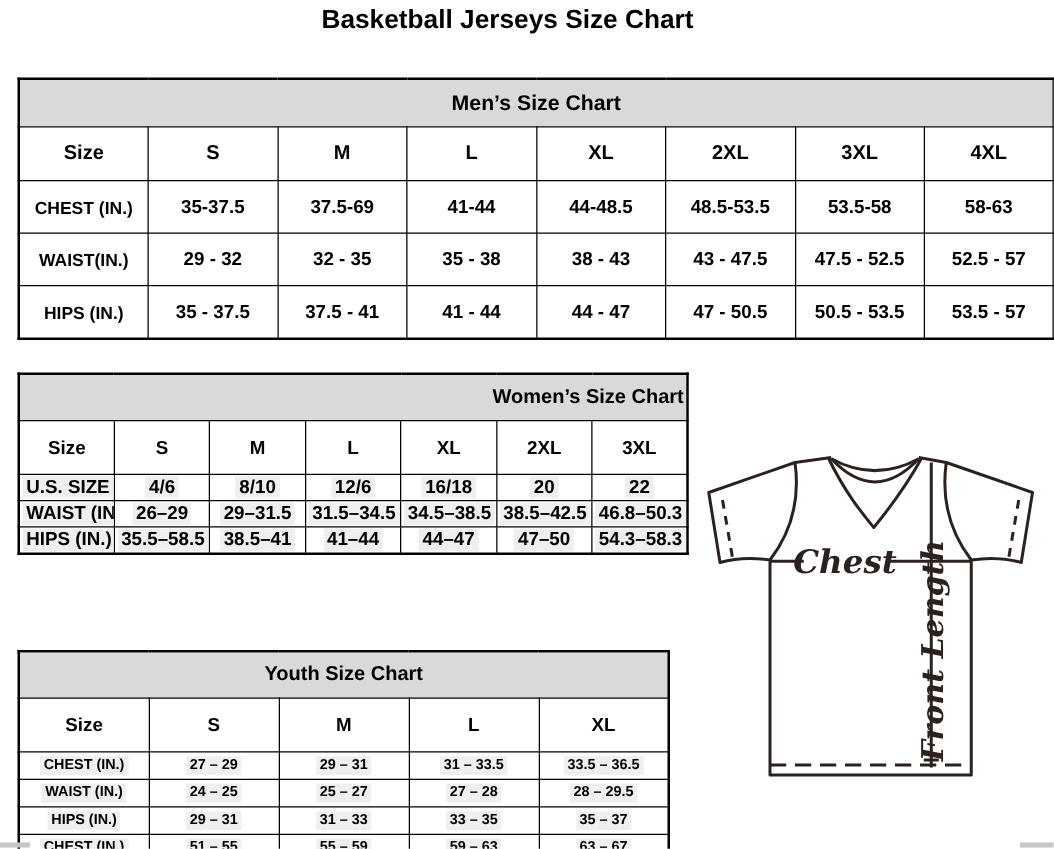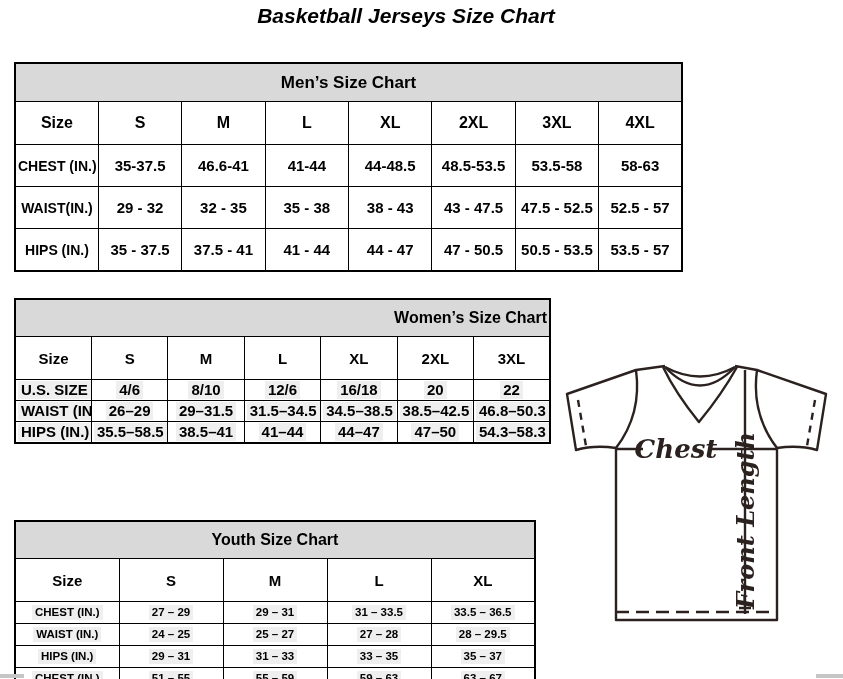--- a/index.html
+++ b/index.html
@@ -7,35 +7,35 @@
     --stroke:#2b2220; --scrollbar:#c6c6c6; --page_bg:#ffffff;
   }
   html,body{margin:0;padding:0;}
   body{
     width:843px;height:679px;position:relative;overflow:hidden;
     background:var(--page_bg);
     font-family:"Liberation Sans","DejaVu Sans",sans-serif;color:#000;
   }
   .page-title{
     position:absolute;top:4px;left:0;width:812px;margin:0;
-    text-align:center;font-size:21px;font-weight:bold;letter-spacing:0px;font-style:italic;
+    text-align:center;font-size:21px;font-weight:bold;letter-spacing:0px;
   }
   .tbl{position:absolute;}
   .tbl table{
     border-collapse:collapse;width:100%;table-layout:fixed;
     border:2px solid var(--border);
   }
   .tbl td{
     border:1.5px solid var(--border);
     text-align:center;vertical-align:middle;
     font-weight:bold;padding:0 2px;overflow:hidden;white-space:nowrap;
   }
   .tbl td.ttl{background:var(--header_bg);}
   
-  #mens{left:14px;top:62px;width:669px;}
+  #mens{left:14px;top:62px;width:830px;}
   #mens td.ttl{height:37px;font-size:17px;}
   #mens tr.hdr td{height:42px;font-size:16px;}
   #mens tr.data td{height:41px;font-size:15px;}
   #mens tr.data td.lbl{font-size:14px;}
   #mens td:first-child{width:14.4%;}
   
   #womens{left:14px;top:298px;width:537px;}
   #womens td.ttl{height:36px;font-size:16px;text-align:right;}
   #womens tr.hdr td{height:42px;font-size:15px;}
   #womens tr.data td{height:20px;font-size:15px;}
@@ -77,21 +77,21 @@
           <td>M</td>
           <td>L</td>
           <td>XL</td>
           <td>2XL</td>
           <td>3XL</td>
           <td>4XL</td>
         </tr>
         <tr class="data">
           <td class="lbl">CHEST (IN.)</td>
           <td>35-37.5</td>
-          <td>46.6-41</td>
+          <td>37.5-69</td>
           <td>41-44</td>
           <td>44-48.5</td>
           <td>48.5-53.5</td>
           <td>53.5-58</td>
           <td>58-63</td>
         </tr>
         <tr class="data">
           <td class="lbl">WAIST(IN.)</td>
           <td>29 - 32</td>
           <td>32 - 35</td>

